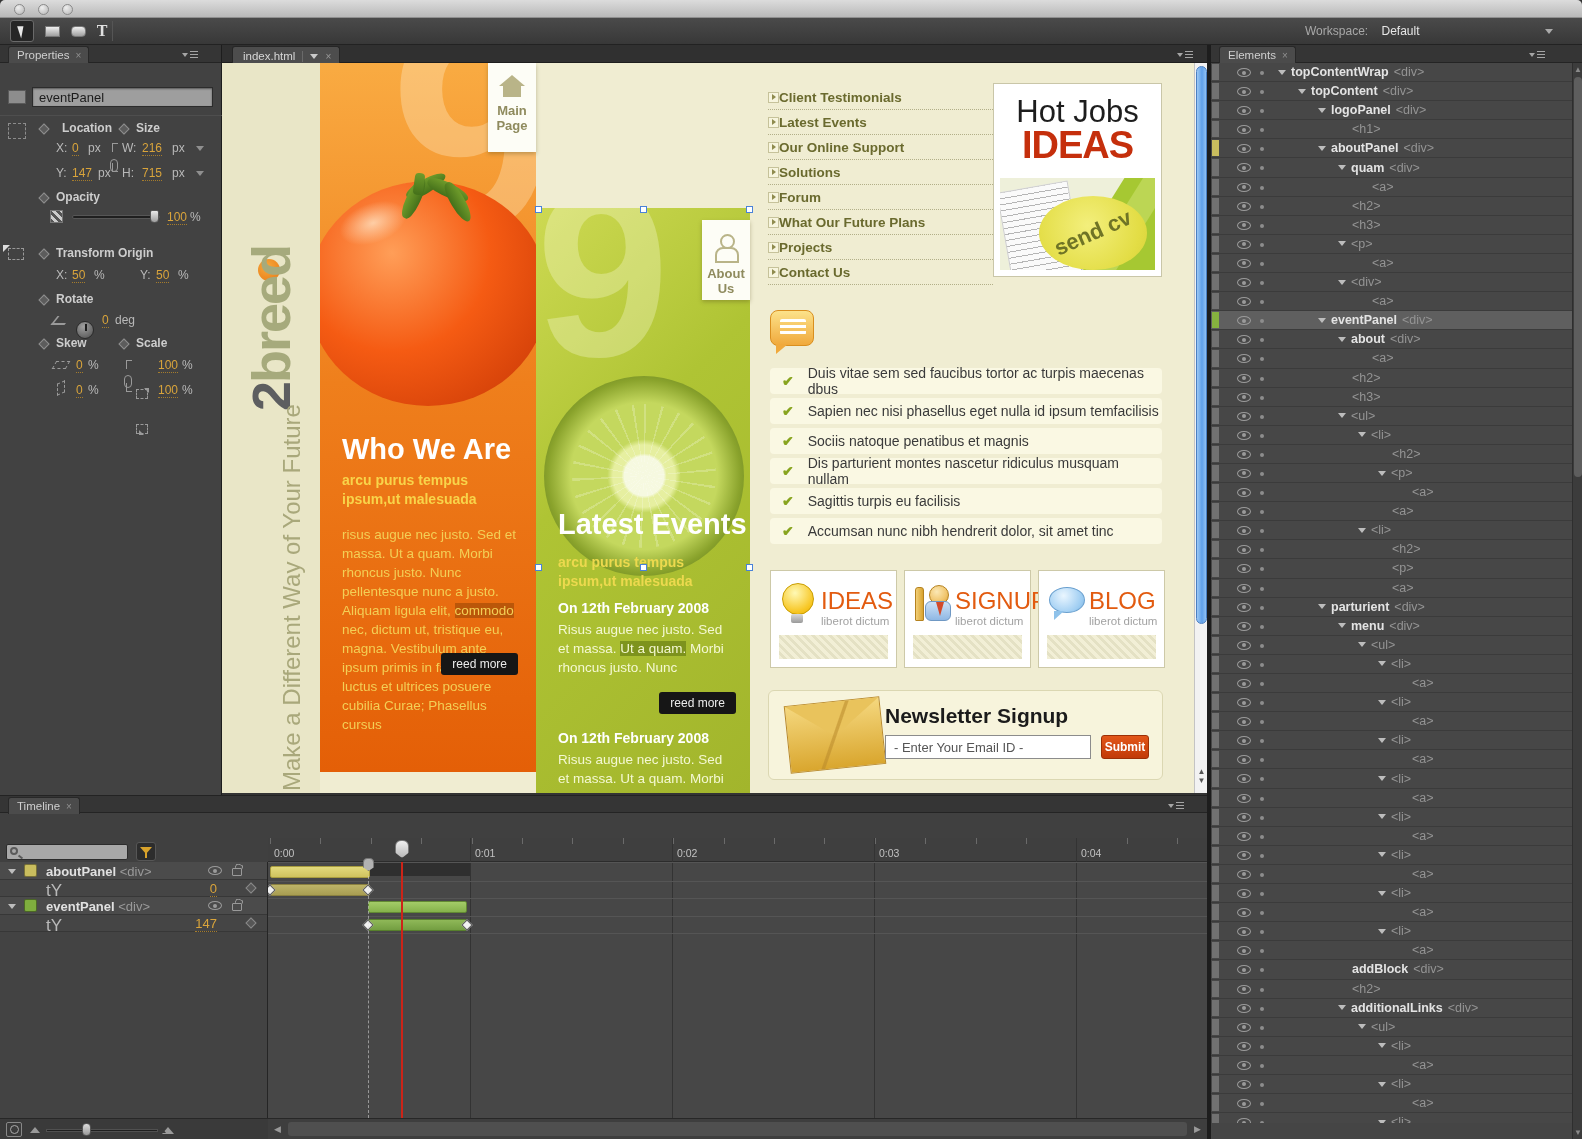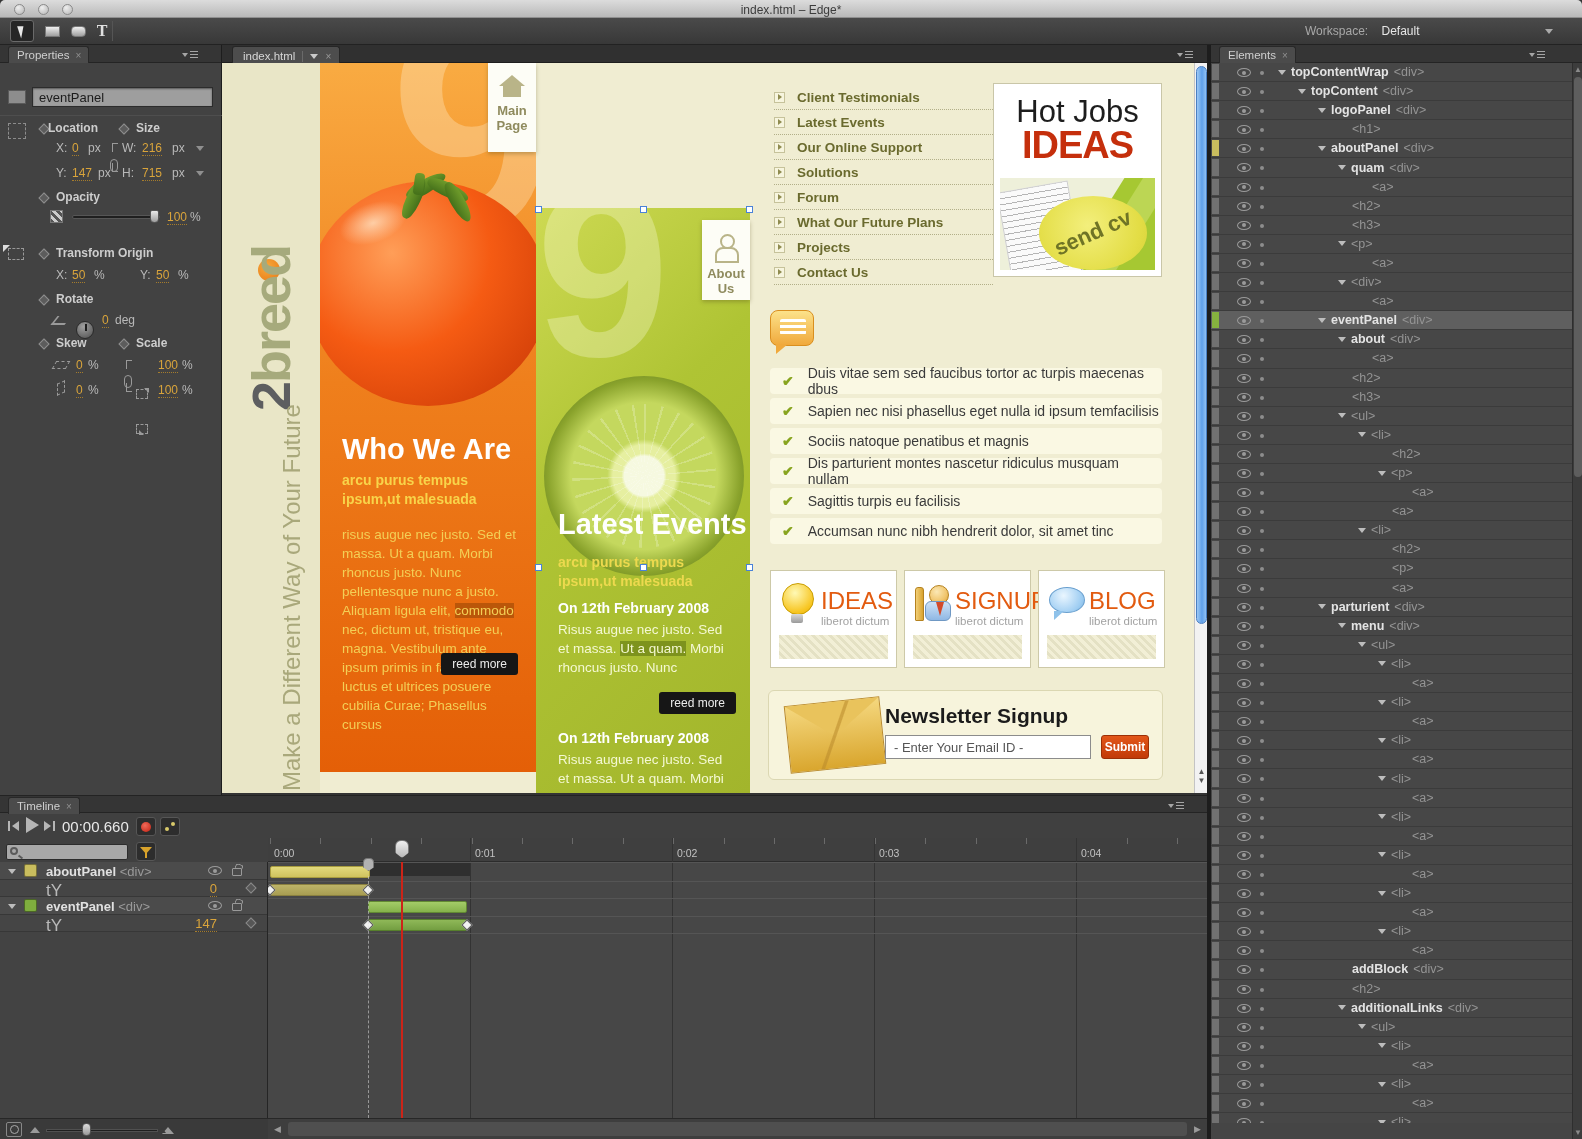--- a/index.html
+++ b/index.html
@@ -117,21 +117,21 @@
     background:radial-gradient(circle, #f6f9e0 0 14%, #e6efa0 16% 22%, #c4d85e 26% 52%, #8aa32c 68%, #5a751d 84%, #3f5714 92%, #36490f); position:absolute; }
   .kiwi::after { content:""; position:absolute; inset:28px; border-radius:50%;
     background:repeating-conic-gradient(rgba(255,255,255,.22) 0 2deg, transparent 2deg 14deg); }
   .le-title { position:absolute; left:22px; top:300px; color:#fff; font-size:29px; font-weight:bold; }
   .gp-sub { position:absolute; left:22px; width:175px; font-size:14px; font-weight:bold; color:#ecd94e; line-height:19px; }
   .gp-date { position:absolute; left:22px; color:#fff; font-size:14px; font-weight:bold; }
   .gp-body { position:absolute; left:22px; width:172px; font-size:13.5px; color:#f4f8d2; line-height:19px; }
   .hl-green { background:rgba(55,80,0,.38); }
 
   .menu-col { left:546px; top:22px; width:225px; }
-  .menu-item { height:25px; border-bottom:1px dotted #b2af88; display:flex; align-items:center; gap:12px;margin-left:6px; }
+  .menu-item { height:25px; border-bottom:1px dotted #b2af88; display:flex; align-items:center; gap:0; }
   .menu-bullet { width:11px; height:11px; background:#f7f5de; border:1px solid #c6c29a; display:flex; align-items:center; justify-content:center; }
   .menu-bullet::after { content:""; border-left:4px solid #8f8b4e; border-top:3px solid transparent; border-bottom:3px solid transparent; }
   .menu-label { font-size:13.5px; font-weight:bold; color:#6a6a2e; }
 
   .hotjobs { left:771px; top:20px; width:169px; height:194px; background:#fff; border:1px solid #c9c6a8; padding-top:10px; }
   .hj1 { text-align:center; font-size:31px; color:#1d1d1d; }
   .hj2 { text-align:center; font-size:38px; font-weight:bold; color:#c52f0c; letter-spacing:-1px; margin-top:-6px; }
   .hj-img { position:absolute; left:6px; right:6px; bottom:6px; height:92px; background:#eef0da; overflow:hidden; }
   .hj-stripe { position:absolute; background:#a6c832; transform:rotate(32deg); }
   .hj-paper { position:absolute; left:4px; top:8px; width:72px; height:92px; background:#fafafa; border:1px solid #ccc; transform:rotate(-10deg);
@@ -278,21 +278,20 @@
 </style>
 </head>
 <body>
 
 <div id="app">
 
   <div class="abs titlebar">
     <div class="abs tl-circle" style="left:14px"></div>
     <div class="abs tl-circle" style="left:38px"></div>
     <div class="abs tl-circle" style="left:62px"></div>
-    <div class="abs win-title">index.html – Edge*</div>
   </div>
 
   <div class="abs toolbar">
     <div class="abs tool sel" style="left:10px">
         <div class="cursor-glyph"></div>
       </div>
     <div class="abs tool" style="left:40px">
         <div class="rect-glyph"></div>
       </div>
     <div class="abs tool" style="left:66px">
@@ -314,21 +313,21 @@
       <div class="ptab" style="left:8px"><span>Properties</span><span class="x">×</span></div>
       <div class="pmenu" style="left:182px;top:5px"></div>
     </div>
     <div class="props-body">
       <div class="abs id-swatch"></div>
       <div class="abs id-field">eventPanel</div>
       <div class="abs sec-divider" style="top:52px"></div>
 
       <div class="abs dash-icon" style="left:8px;top:60px"></div>
       <div class="abs diamond-toggle" style="left:40px;top:62px"></div>
-      <div class="abs phead" style="left:48px;top:58px">Location</div>
+      <div class="abs phead" style="left:62px;top:58px">Location</div>
       <div class="abs diamond-toggle" style="left:120px;top:62px"></div>
       <div class="abs phead" style="left:136px;top:58px">Size</div>
 
       <div class="abs plabel" style="left:56px;top:78px">X:</div>
       <div class="abs pval" style="left:72px;top:78px">0</div>
       <div class="abs plabel" style="left:88px;top:78px">px</div>
       <div class="abs brk t" style="left:112px;top:80px"></div>
       <div class="abs plabel" style="left:122px;top:78px">W:</div>
       <div class="abs pval" style="left:142px;top:78px">216</div>
       <div class="abs plabel" style="left:172px;top:78px">px</div>
@@ -1077,34 +1076,20 @@
       <div class="dn" style="bottom:2px">▼</div>
     </div>
   </div>
 
   <div class="abs timeline">
     <div class="tl-header">
       <div class="ptab" style="left:8px"><span>Timeline</span><span class="x">×</span></div>
       <div class="pmenu" style="left:1168px;top:5px"></div>
     </div>
 
-    <div class="tl-controls">
-      <div class="abs" style="left:8px;top:8px;display:flex;align-items:center;gap:2px">
-          <div class="step-bar"></div>
-          <div class="step-tri" style="transform:rotate(180deg)"></div>
-        </div>
-      <div class="abs play-tri" style="left:26px;top:4px"></div>
-      <div class="abs" style="left:44px;top:8px;display:flex;align-items:center;gap:2px">
-          <div class="step-tri"></div>
-          <div class="step-bar"></div>
-        </div>
-      <div class="tl-time">00:00.660</div>
-      <div class="tbtn stopwatch" style="left:136px"></div>
-      <div class="tbtn kfdots" style="left:160px"></div>
-    </div>
     <div class="tl-search">
         <div class="mag"></div>
       </div>
     <div class="funnel"></div>
 
     <div class="tl-left">
       <div class="trk trk-el">
         <div class="trk-arrow tree-arrow"></div>
         <div class="trk-chip" id="chip-0" style="background: rgb(201, 189, 94);"></div>
         <div class="trk-name"><span>aboutPanel</span> <span class="trk-tag">&lt;div&gt;</span></div>

